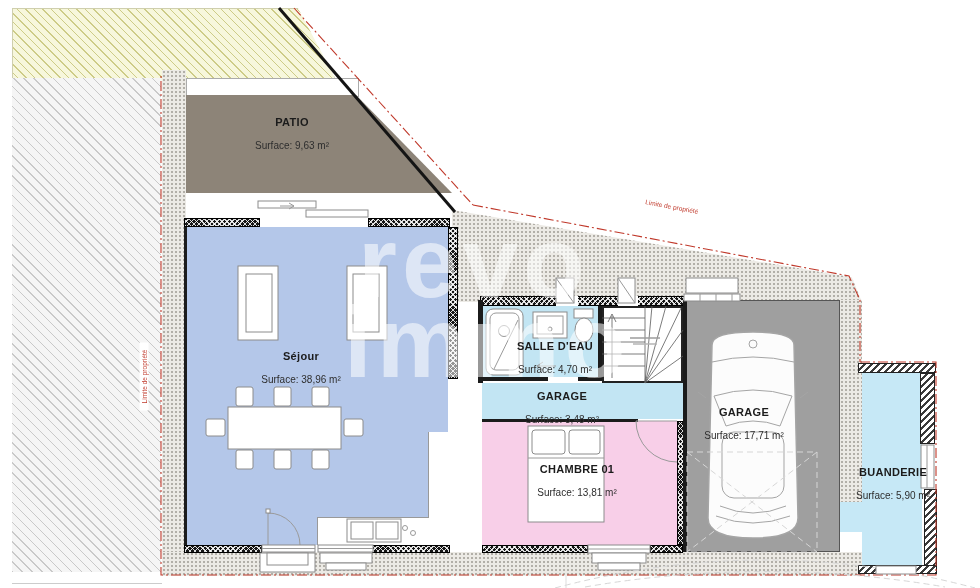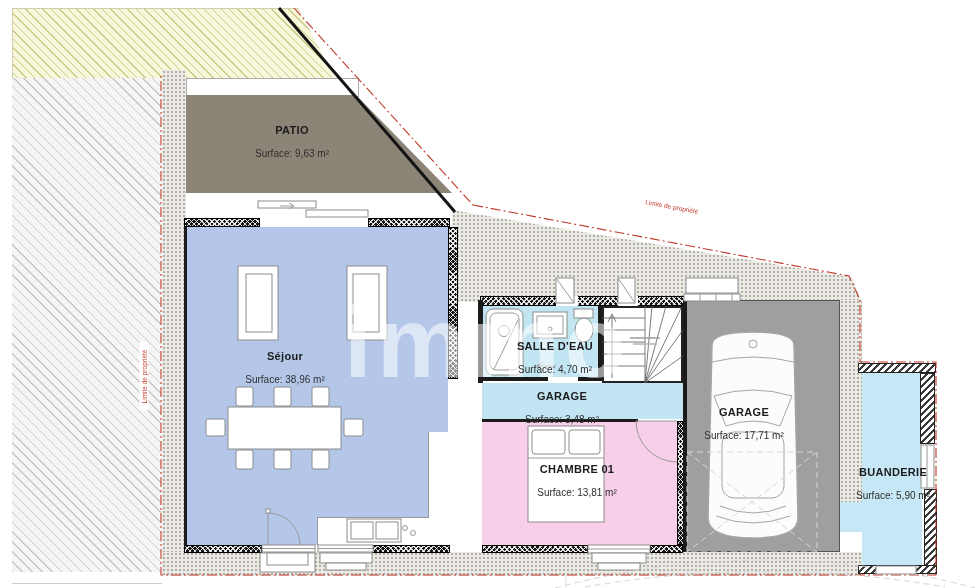--- a/index.html
+++ b/index.html
@@ -243,27 +243,28 @@
       <line x1="566" y1="576" x2="566" y2="588" stroke="#dddddd"></line>
     </g>
 
     <g>
       <rect class="furn" x="921" y="445" width="13" height="43"></rect>
       <line class="furn-line" x1="927" y1="445" x2="927" y2="488"></line>
     </g>
     <rect class="furn" x="876" y="566" width="40" height="8"></rect>
   </svg>
 
+  <div class="wm wm-big" style="left:358px;top:212px;">revo</div>
   <div class="wm wm-big" style="left:344px;top:292px;">immo</div>
 
-  <div class="room-label" style="left:292px;top:124px;">
+  <div class="room-label" style="left:292px;top:116px;">
     <div class="rl-name">PATIO</div>
     <div class="rl-surface">Surface: 9,63 m²</div>
   </div>
-  <div class="room-label" style="left:285px;top:350px;">
+  <div class="room-label" style="left:301px;top:350px;">
     <div class="rl-name">Séjour</div>
     <div class="rl-surface">Surface: 38,96 m²</div>
   </div>
   <div class="room-label" style="left:555px;top:340px;">
     <div class="rl-name">SALLE D'EAU</div>
     <div class="rl-surface">Surface: 4,70 m²</div>
   </div>
   <div class="room-label" style="left:562px;top:390px;">
     <div class="rl-name">GARAGE</div>
     <div class="rl-surface">Surface: 3,48 m²</div>

